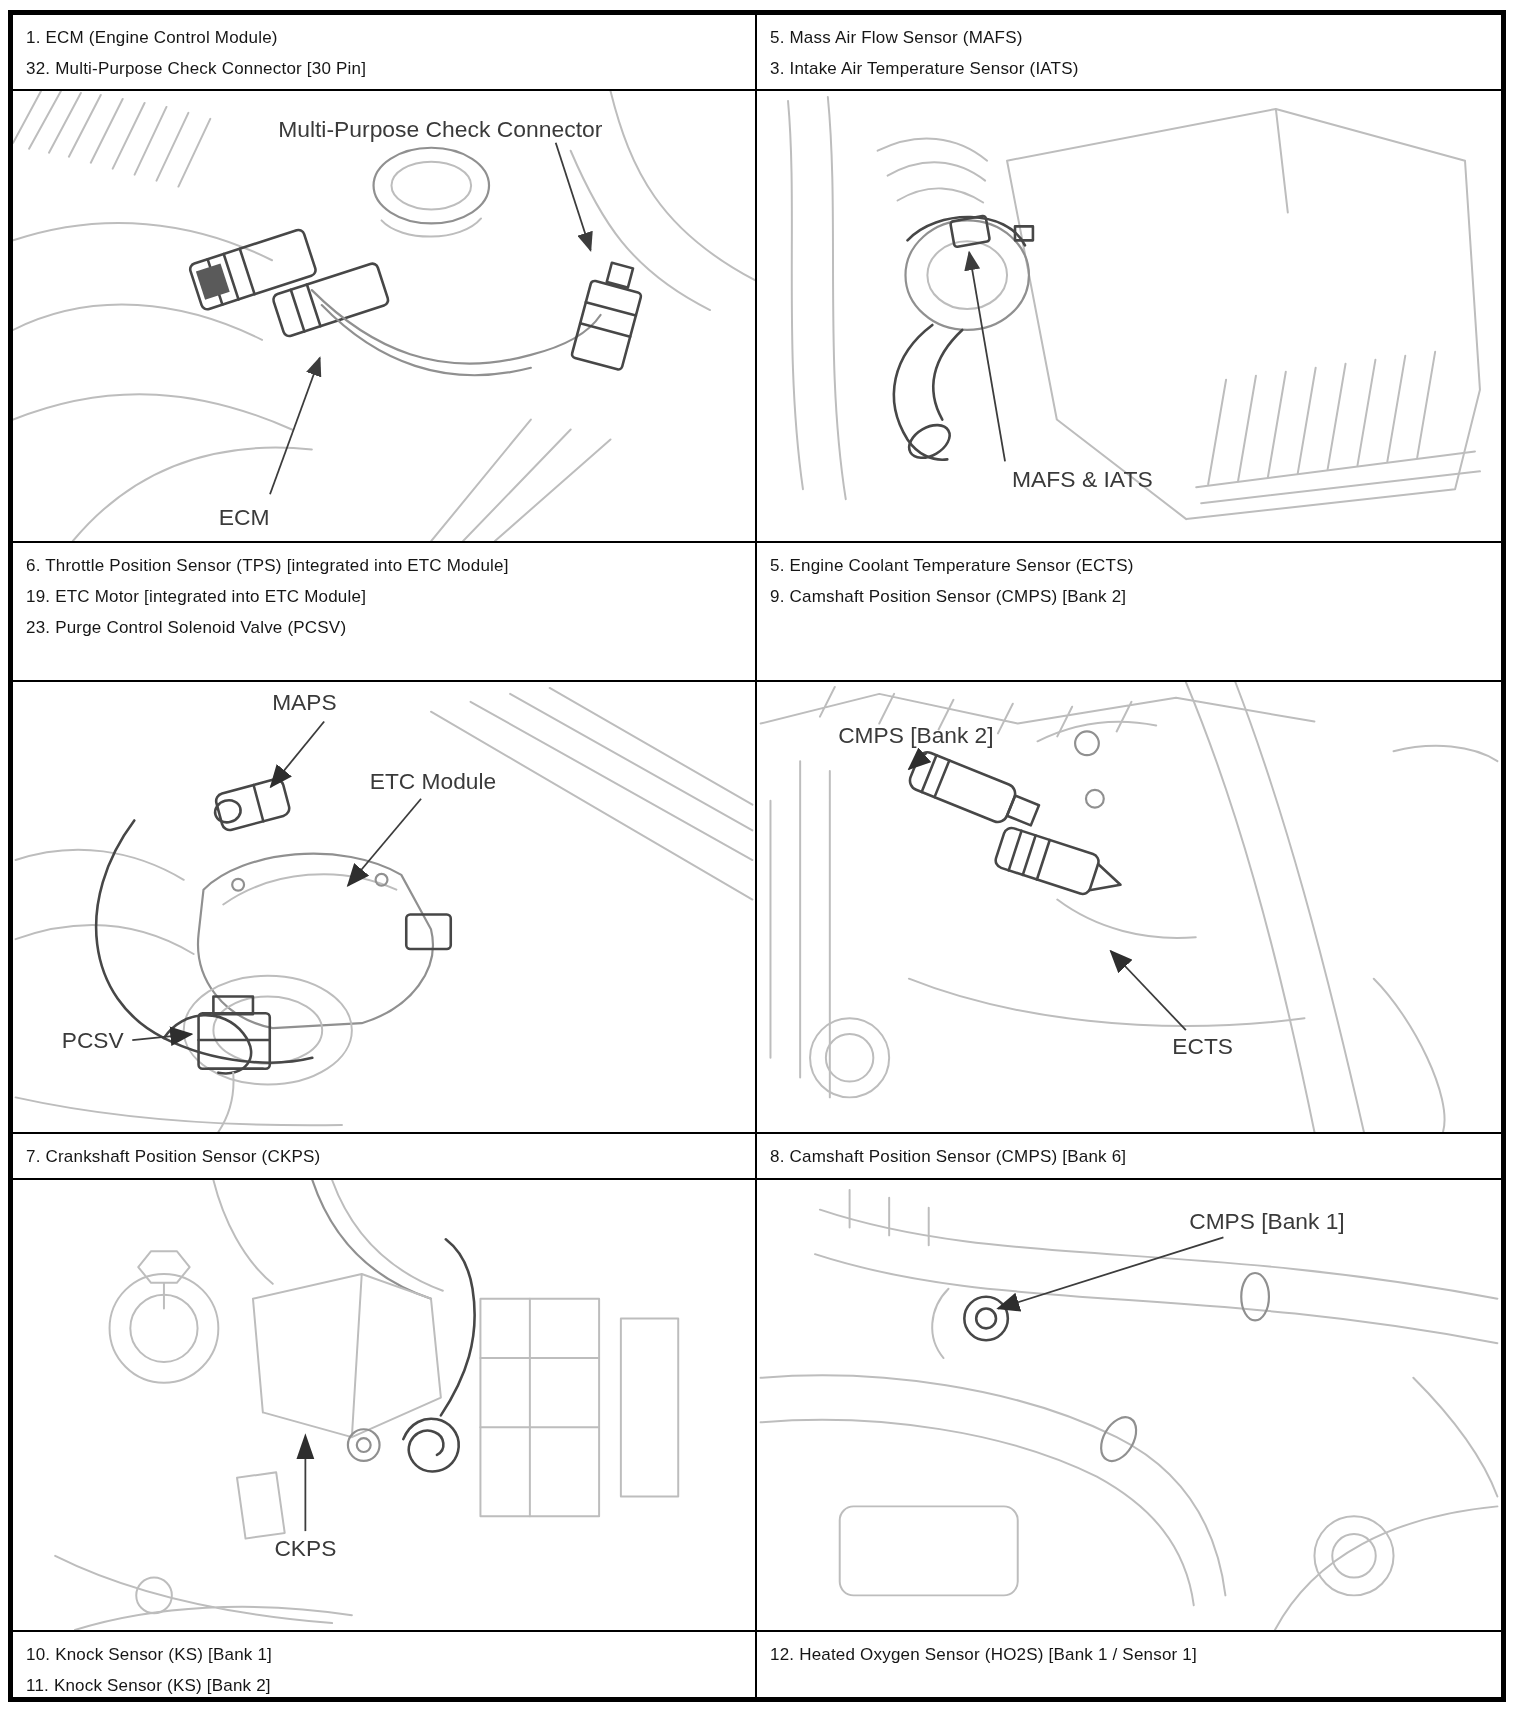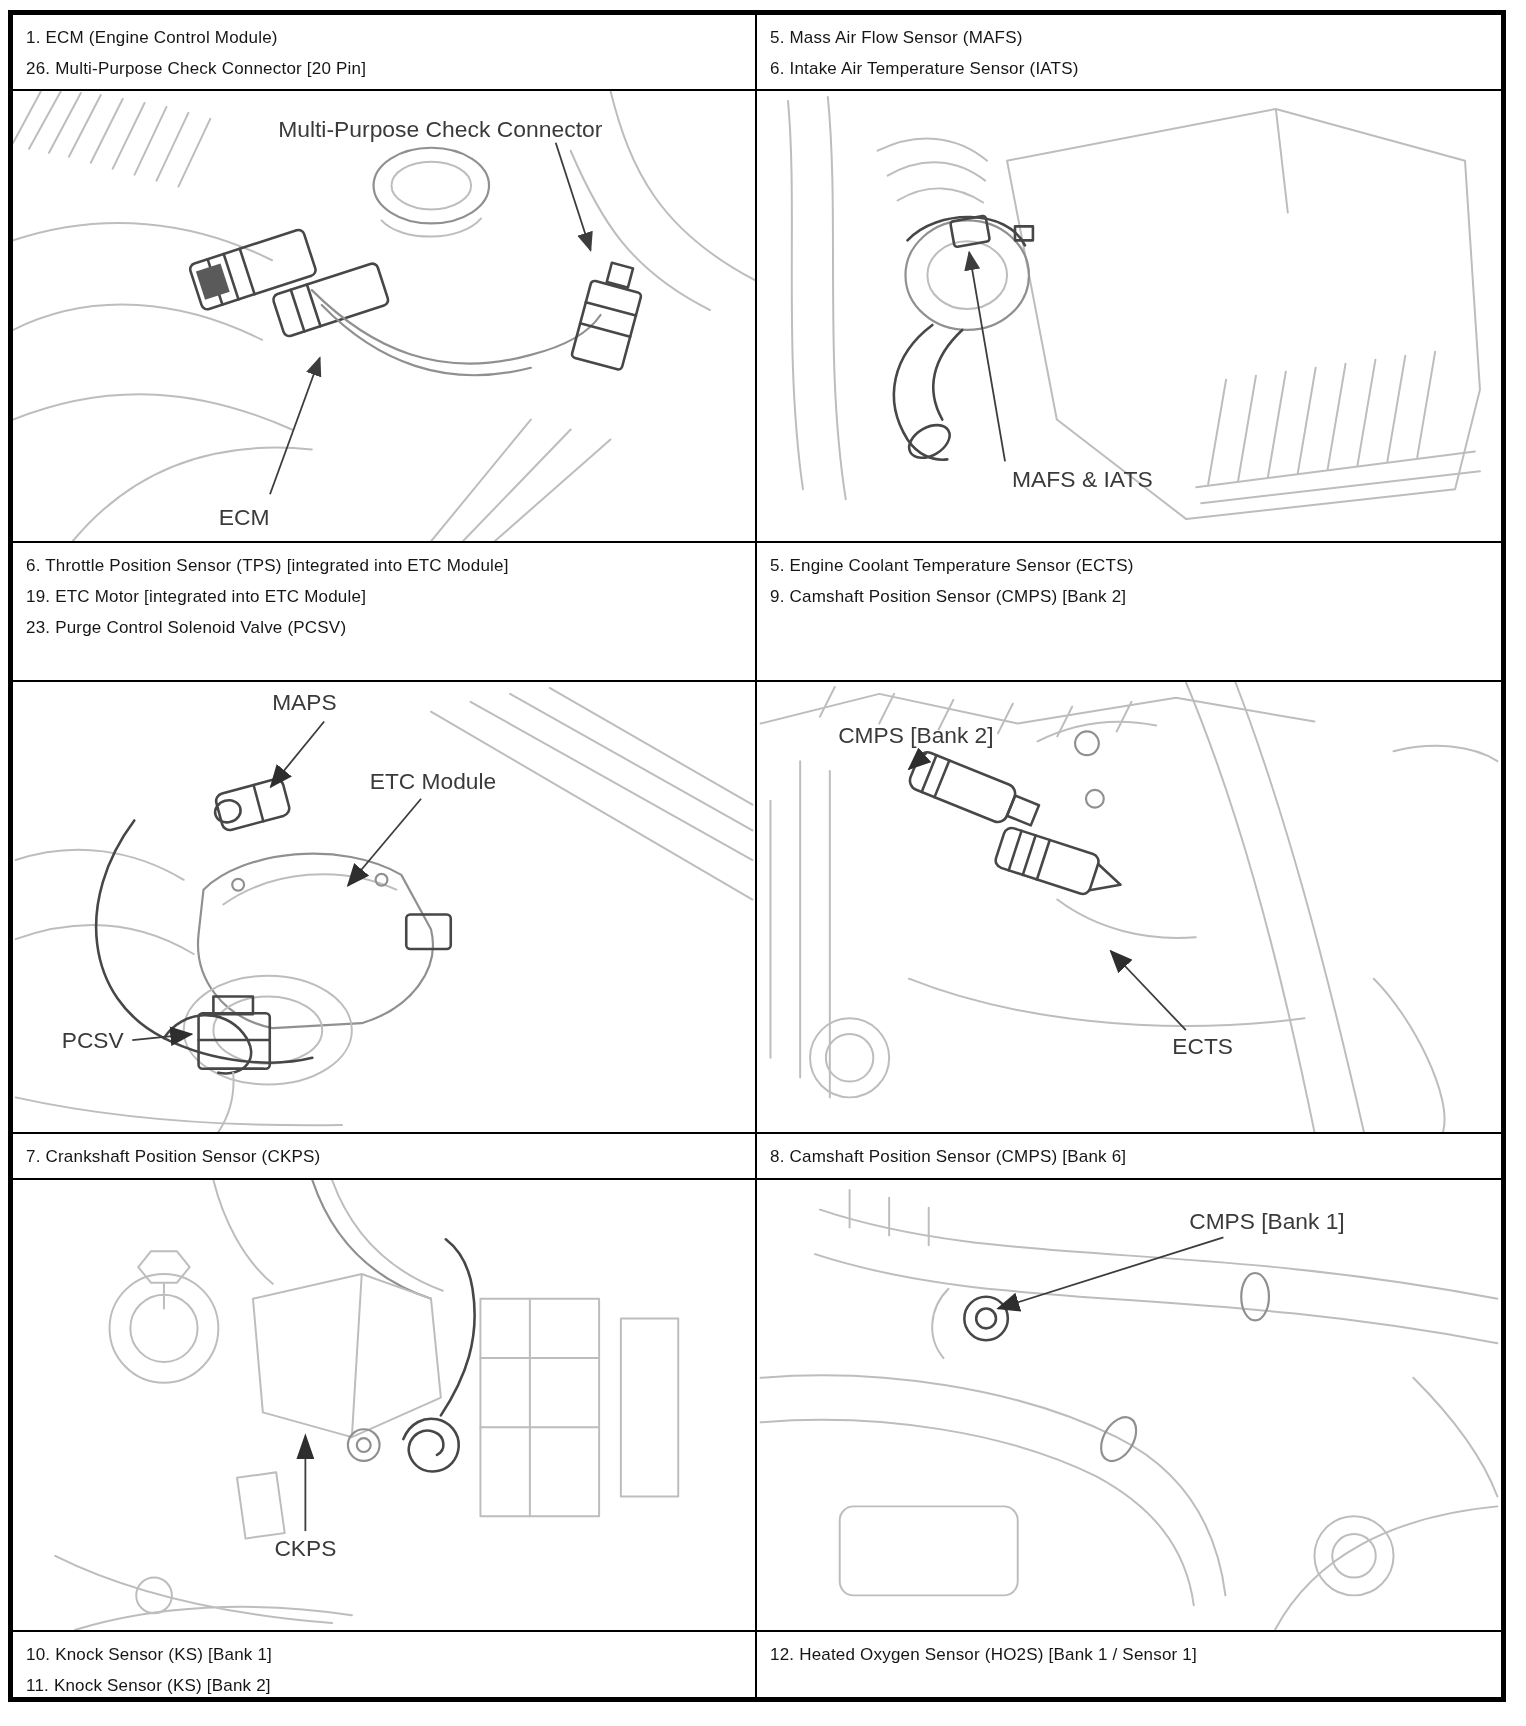--- a/index.html
+++ b/index.html
@@ -22,25 +22,25 @@
   .lead{fill:none;stroke:#3c3c3c;stroke-width:1.8;}
   .lbl{font-family:"Liberation Sans","DejaVu Sans",sans-serif;font-size:23px;fill:#3a3a3a;}
 </style>
 </head>
 <body>
 
 <div class="sheet">
 
   <div class="cell hdr">
     <div>1. ECM (Engine Control Module)</div>
-    <div>26. Multi-Purpose Check Connector [20 Pin]</div>
+    <div>32. Multi-Purpose Check Connector [30 Pin]</div>
   </div>
   <div class="cell cR hdr">
     <div>5. Mass Air Flow Sensor (MAFS)</div>
-    <div>6. Intake Air Temperature Sensor (IATS)</div>
+    <div>3. Intake Air Temperature Sensor (IATS)</div>
   </div>
 
   <div class="cell fig">
     <svg viewBox="0 0 745 452">
       <defs>
         <marker id="arrE" markerWidth="11" markerHeight="9" refX="10" refY="4.5" orient="auto">
           <path d="M0,0 L11,4.5 L0,9 Z" fill="#3c3c3c"></path>
         </marker>
       </defs>
       <g>

